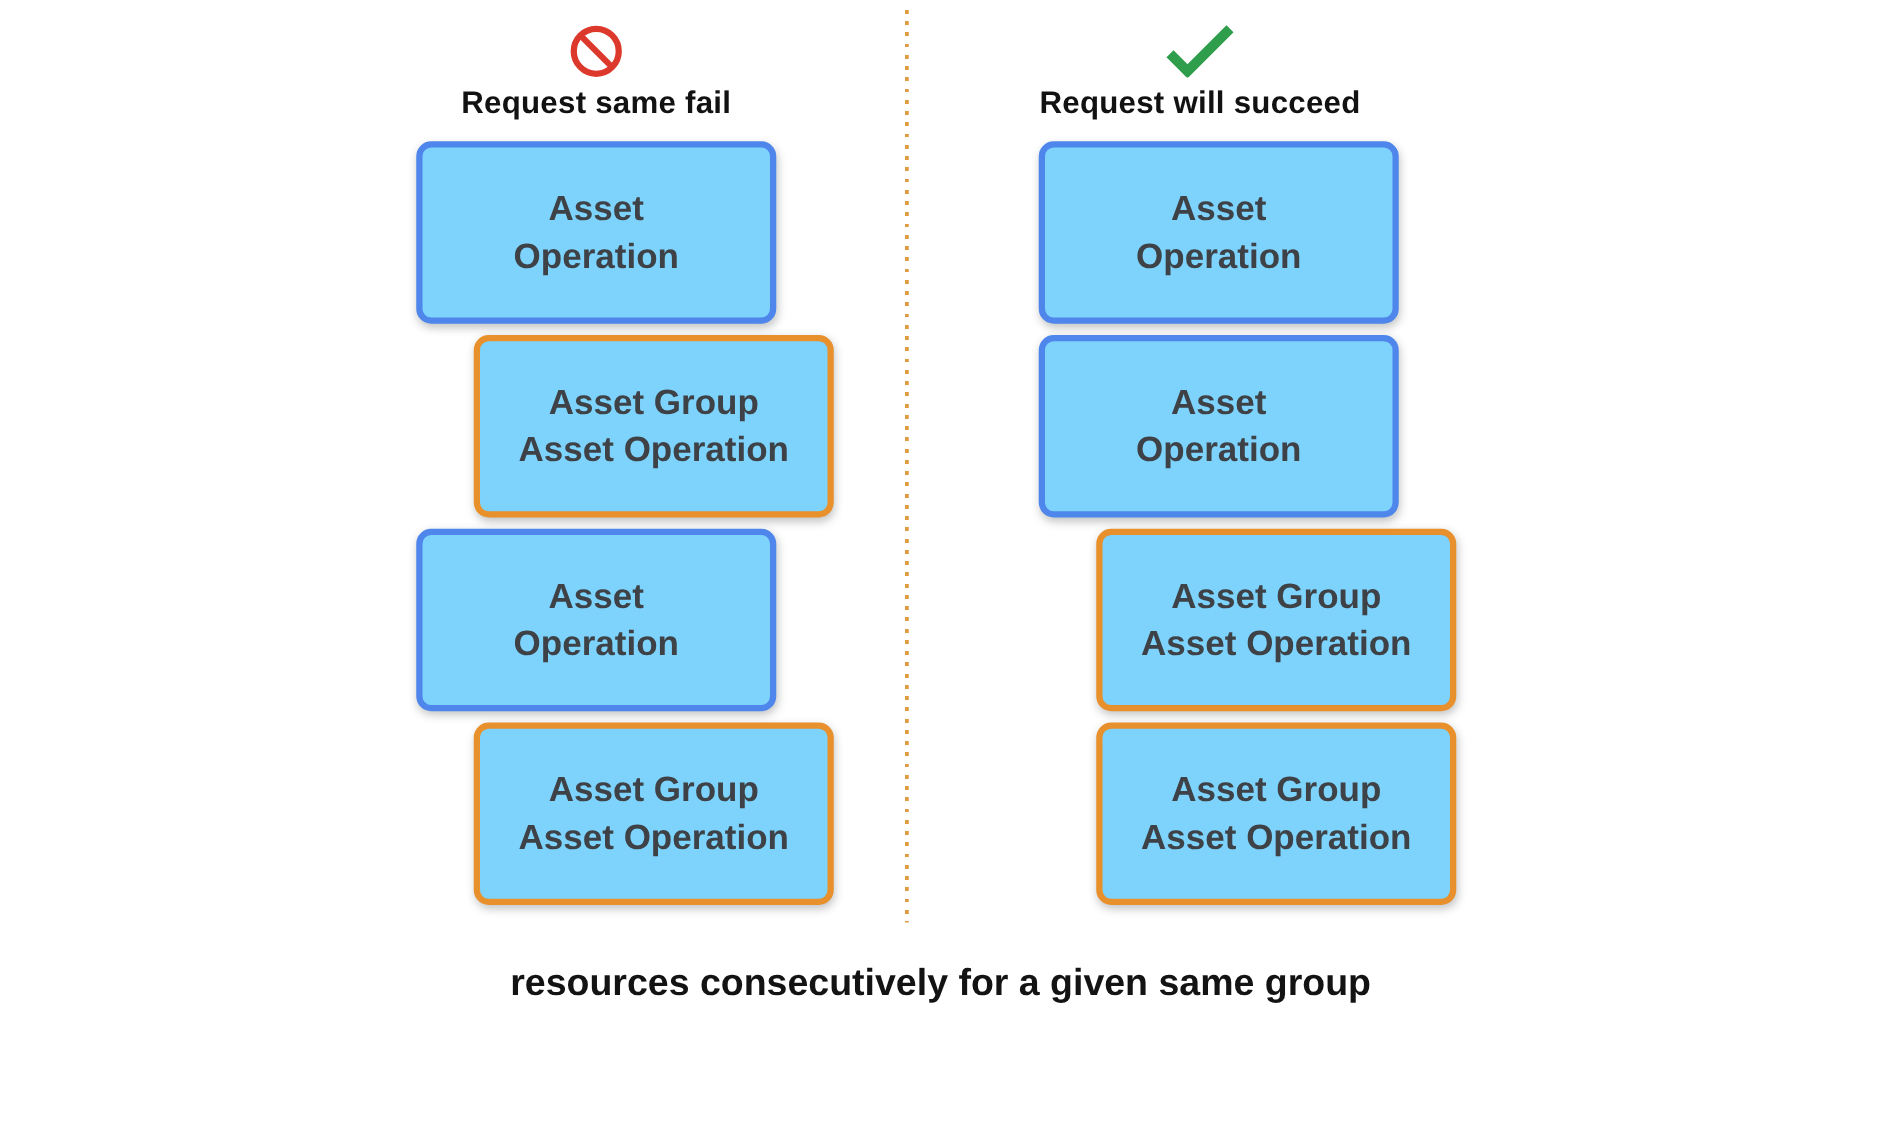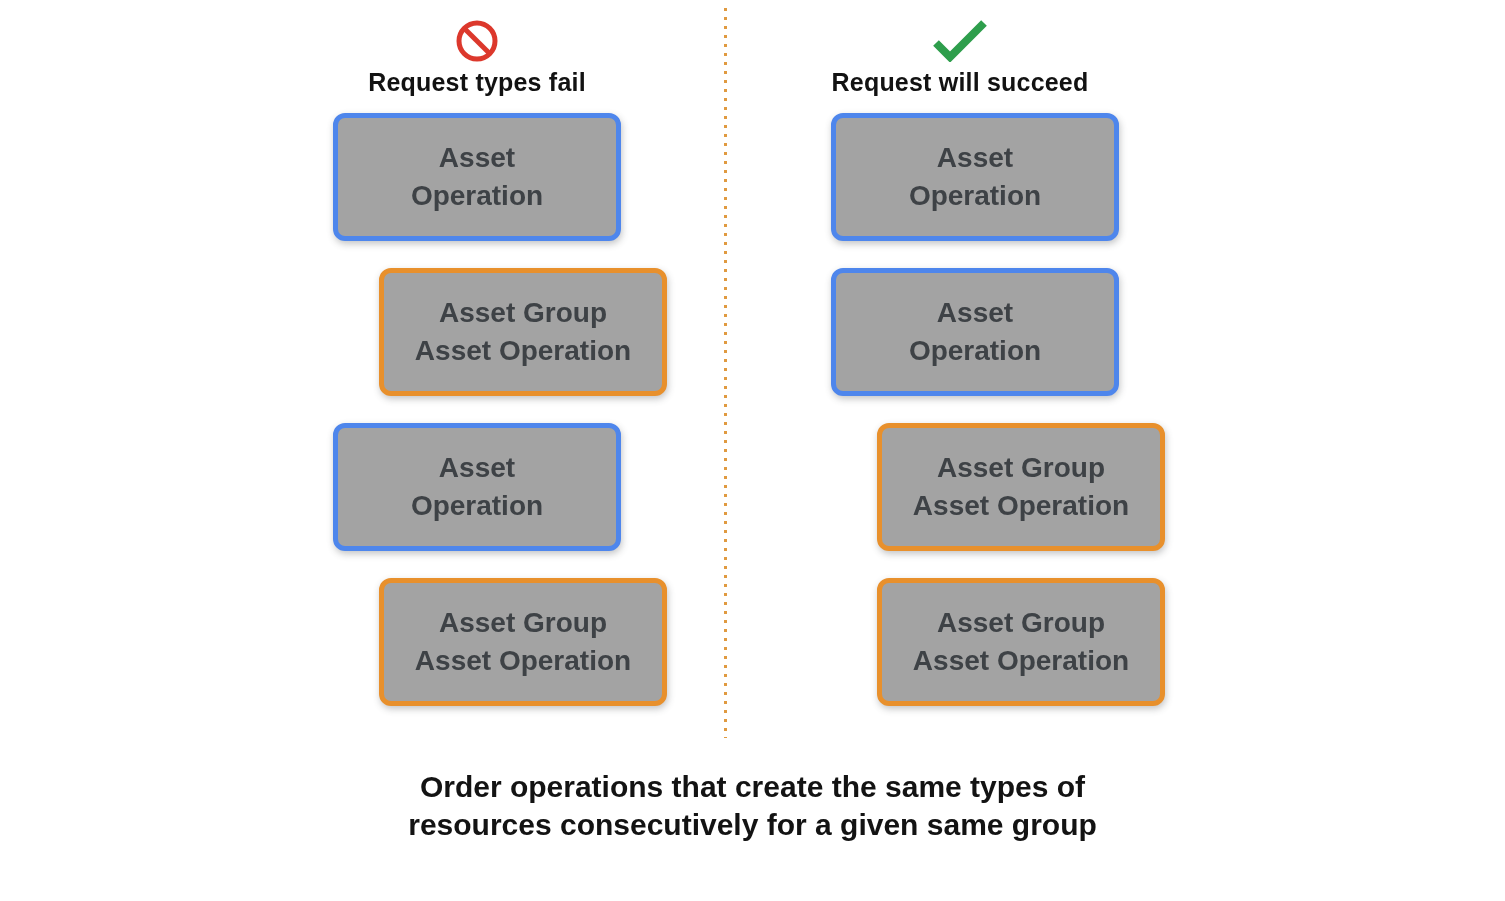--- a/index.html
+++ b/index.html
@@ -37,22 +37,22 @@
     letter-spacing: 0.2px;
     white-space: nowrap;
   }
   .header-fail    { left: 333px; }
   .header-succeed { left: 816px; }
 
   
   .box {
     position: absolute;
     width: 288px;
-    height: 128px;
-    background: #a3a3a3;
+    height: 146px;
+    background: #7dd3fc;
     border: 5px solid #cccccc;
     border-radius: 12px;
     box-shadow: 1px 3px 7px rgba(60, 64, 67, 0.30);
     display: flex;
     flex-direction: column;
     align-items: center;
     justify-content: center;
     text-align: center;
   }
   .box[data-variant="blue"]   { border-color: #4e86ec; }
@@ -104,21 +104,21 @@
 
 <div class="diagram">
 
   <div class="col-header header-fail">
     <div class="icon-wrap">
       <svg width="42" height="42" viewBox="0 0 42 42" aria-hidden="true">
         <circle cx="21" cy="21" r="18" fill="none" stroke="#dc382c" stroke-width="5"></circle>
         <line x1="8.9" y1="8.9" x2="33.1" y2="33.1" stroke="#dc382c" stroke-width="5"></line>
       </svg>
     </div>
-    <span class="col-title">Request types fail</span>
+    <span class="col-title">Request same fail</span>
   </div>
 
   <div class="col-header header-succeed">
     <div class="icon-wrap">
       <svg width="58" height="42" viewBox="0 0 58 42" aria-hidden="true">
         <path d="M5 23 L19 37 L53 3" fill="none" stroke="#2e9e4c" stroke-width="8"></path>
       </svg>
     </div>
     <span class="col-title">Request will succeed</span>
   </div>
@@ -153,17 +153,16 @@
   <div class="box col-right r3" data-variant="orange">
     <span class="line">Asset Group</span>
     <span class="line">Asset Operation</span>
   </div>
   <div class="box col-right r4" data-variant="orange">
     <span class="line">Asset Group</span>
     <span class="line">Asset Operation</span>
   </div>
 
   <div class="caption">
-    <span>Order operations that create the same types of</span>
     <span>resources consecutively for a given same group</span>
   </div>
 
 </div>
 
 </body></html>

